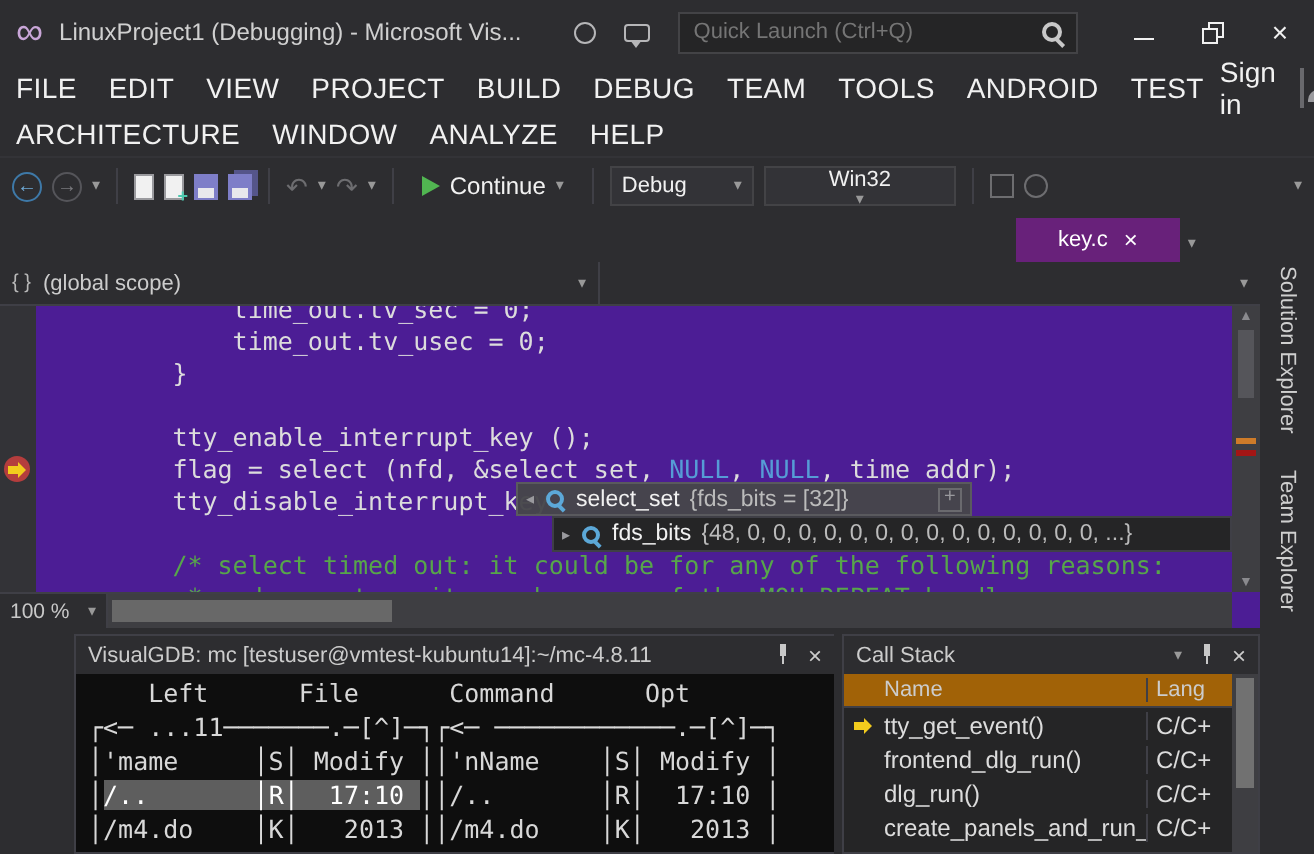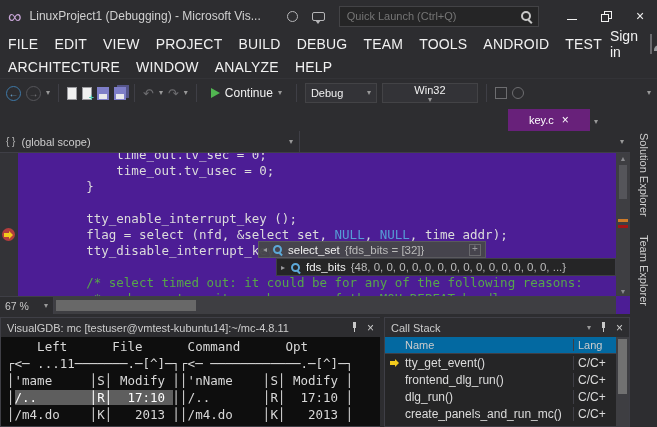--- a/index.html
+++ b/index.html
@@ -110,36 +110,36 @@
   .marker.red{top:72px;background:#A31515;}
 
   .editor-bottom{position:absolute;left:0;right:14px;bottom:0;height:18px;background:#2D2D30;border-top:1px solid #3F3F46;display:flex;align-items:center;}
   .zoom{width:54px;height:100%;display:flex;align-items:center;justify-content:space-between;padding:0 5px;font-size:10.5px;color:#C8C8C8;border-right:1px solid #3F3F46;}
   .hscroll{flex:1;height:100%;background:#3E3E42;position:relative;}
   .hthumb{position:absolute;left:2px;top:3px;width:140px;height:11px;background:#686868;display:block;}
 
   .hsplit{height:3px;background:#2D2D30;}
 
   
-  .bottom-row{flex:1;display:flex;overflow:hidden;}
+  .bottom-row{flex:1;display:flex;overflow:hidden;padding-left:37px;}
   .panel-title{height:19px;background:#2D2D30;display:flex;align-items:center;gap:8px;padding:0 6px;font-size:11px;color:#CCCCCC;}
   .pt-text{white-space:nowrap;overflow:hidden;flex:1;}
   .pin-icon{position:relative;width:9px;height:11px;display:inline-block;flex:none;}
   .pin-icon::before{content:'';position:absolute;left:3px;top:0;width:3px;height:6px;background:#C8C8C8;}
   .pin-icon::after{content:'';position:absolute;left:4px;top:6px;width:1px;height:4px;background:#C8C8C8;}
   .pclose{font-size:12px;color:#CCC;line-height:1;flex:none;}
 
   .terminal-panel{width:380px;display:flex;flex-direction:column;background:#0E0E0E;border:1px solid #3F3F46;border-right:none;}
   .term-body{flex:1;padding:1px 6px;font-family:"DejaVu Sans Mono",monospace;font-size:12.5px;line-height:17px;color:#D8D8D8;white-space:pre;overflow:hidden;}
   .t-hl{background:#5E5E5E;color:#FFFFFF;}
 
   .vsplit{width:4px;background:#2D2D30;}
 
   .callstack-panel{flex:1;display:flex;flex-direction:column;background:#252526;border:1px solid #3F3F46;position:relative;overflow:hidden;}
-  .cs-header{height:17px;display:flex;align-items:center;background:#0369a1;border-bottom:1px solid #3F3F46;font-size:11px;color:#CCC;padding-right:13px;}
+  .cs-header{height:17px;display:flex;align-items:center;background:#a16207;border-bottom:1px solid #3F3F46;font-size:11px;color:#CCC;padding-right:13px;}
   .cs-ind{width:18px;flex:none;display:flex;align-items:center;justify-content:center;}
   .cs-name{flex:1;padding-left:2px;border-right:1px solid #3F3F46;white-space:nowrap;overflow:hidden;}
   .cs-lang{width:42px;flex:none;padding-left:4px;white-space:nowrap;overflow:hidden;}
   .cs-rows{flex:1;overflow:hidden;padding-right:13px;}
   .cs-row{height:17px;display:flex;align-items:center;font-size:12px;color:#DCDCDC;}
   .cs-scroll{position:absolute;right:0;top:19px;bottom:0;width:13px;background:#3E3E42;}
   .csthumb{position:absolute;left:2px;top:2px;width:9px;height:55px;background:#717171;display:block;}
 
   
   .side-strip{flex:1;background:#2D2D30;padding-top:26px;display:flex;flex-direction:column;align-items:center;gap:18px;}
@@ -281,21 +281,21 @@
         <div class="vscroll">
           <span class="arr">▲</span>
           <span class="vthumb"></span>
           <span class="marker orange"></span>
           <span class="marker red"></span>
           <span class="arr bottom">▼</span>
         </div>
 
         <div class="editor-bottom">
           <div class="zoom">
-            <span>67 %</span>
+            <span>100 %</span>
             <span class="chev">▾</span>
           </div>
           <div class="hscroll">
               <span class="hthumb"></span>
             </div>
         </div>
       </div>
 
       <div class="hsplit"></div>
 

